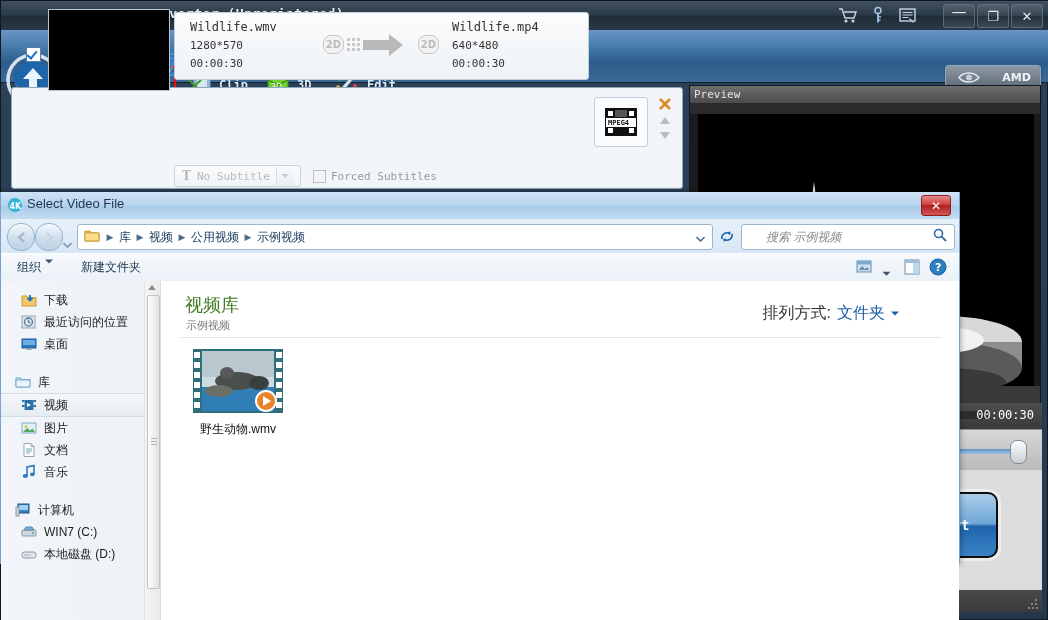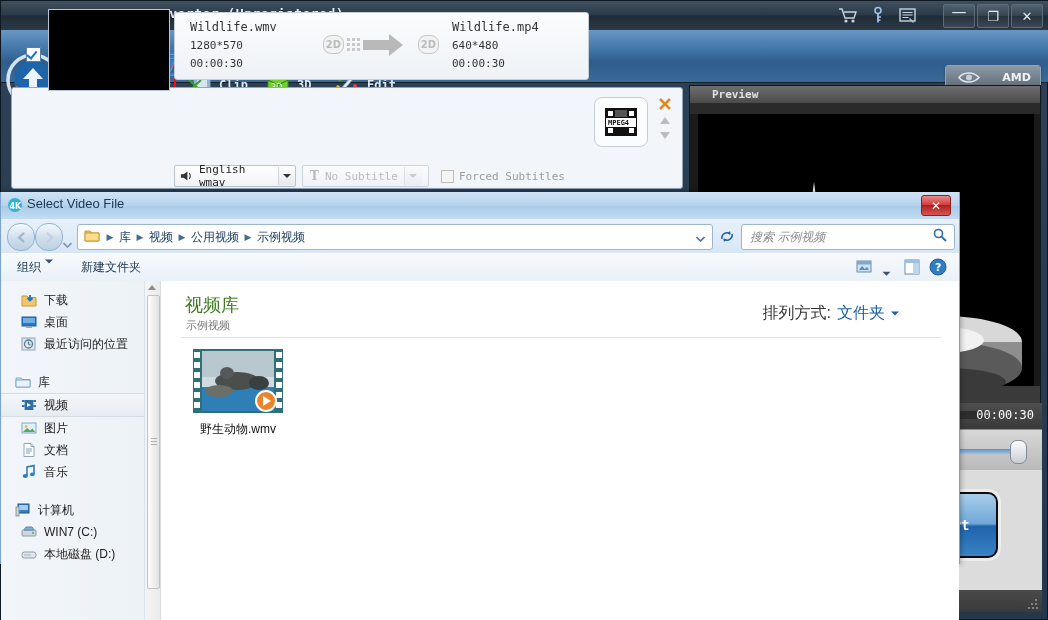--- a/index.html
+++ b/index.html
@@ -68,39 +68,39 @@
   #thumb{position:absolute;left:47px;top:8px;width:120px;height:80px;background:#000;
     border:1px solid #b7c4d1;}
   #infobox{position:absolute;left:173px;top:11px;width:413px;height:66px;
     background:linear-gradient(180deg,#fbfcfd 0%,#eef2f6 100%);
     border:1px solid #c3cedb;border-radius:3px;}
   .fi{position:absolute;font-family:"DejaVu Sans Mono",monospace;font-size:11px;color:#333;}
   .badge2d{position:absolute;top:22px;width:19px;height:17px;border:1px solid #c6c6c6;
     border-radius:8px;background:#f2f2f2;color:#bbb;font-family:"DejaVu Sans",sans-serif;
     font-size:10px;font-weight:bold;text-align:center;line-height:17px;}
   #profbox{position:absolute;left:593px;top:96px;width:52px;height:48px;background:#fbfcfd;
-    border:1px solid #c3cedb;border-radius:8px;}
+    border:1px solid #c3cedb;border-radius:3px;}
   #spinbox{position:absolute;left:655px;top:96px;width:19px;height:48px;}
   #audio-row{position:absolute;left:173px;top:164px;height:22px;display:flex;align-items:center;gap:6px;}
   .combo{height:20px;border:1px solid #b9c4cf;background:linear-gradient(180deg,#fff 0%,#f0f2f5 100%);
     display:flex;align-items:center;border-radius:2px;}
   .combo .txt{font-family:"DejaVu Sans Mono",monospace;font-size:11px;padding:0 6px;color:#222;}
   .combo .arw{width:17px;height:18px;border-left:1px solid #ccd4dc;display:flex;align-items:center;
     justify-content:center;background:linear-gradient(180deg,#fdfdfe 0%,#e6eaef 100%);}
   .caret{width:0;height:0;border-left:4px solid transparent;border-right:4px solid transparent;
     border-top:4px solid #333;}
   .caret.dis{border-top-color:#b5b5b5;}
 
   
   #preview-panel{position:absolute;left:688px;top:84px;width:352px;height:526px;
     background:#1a1a1a;border:1px solid #0d1822;box-sizing:border-box;}
   #preview-head{position:absolute;left:0;top:0;width:100%;height:17px;
     background:linear-gradient(180deg,#6e6e6e 0%,#4b4b4b 100%);}
-  #preview-head span{position:absolute;left:22px;top:2px;color:#e2e2e2;
-    font-family:"DejaVu Sans Mono",monospace;font-size:11px;font-weight:bold;}
+  #preview-head span{position:absolute;left:4px;top:2px;color:#e2e2e2;
+    font-family:"DejaVu Sans Mono",monospace;font-size:11px;font-weight:normal;}
   #preview-strip{position:absolute;left:0;top:17px;width:100%;height:11px;background:#2a2a2a;}
   #preview-video{position:absolute;left:8px;top:28px;width:336px;height:272px;background:#000;
     overflow:hidden;}
   #preview-foot{position:absolute;left:0;top:300px;width:100%;height:17px;background:#3a3a3a;}
   #prog-row{position:absolute;left:0;top:317px;width:352px;height:26px;
     background:linear-gradient(180deg,#4e4e4e 0%,#3a3a3a 100%);}
   #prog-bar{position:absolute;left:8px;top:8px;width:292px;height:8px;border-radius:4px;
     background:#2d2d2d;}
   #prog-fill{position:absolute;left:0;top:0;width:57px;height:8px;border-radius:4px;
     background:linear-gradient(180deg,#9fc8ef 0%,#3f86cc 100%);}
@@ -149,21 +149,21 @@
     background:#fff;border:1px solid #9cb6ce;border-radius:3px;display:flex;align-items:center;}
   .crumb{font-size:12px;color:#15395c;padding:0 3px;cursor:pointer;
     font-family:"Liberation Sans",sans-serif;}
   .crumb-sep{width:12px;text-align:center;color:#4a6b8a;font-size:9px;}
   #folder-ic{margin:0 4px 0 6px;}
   #refresh{position:absolute;left:714px;top:5px;width:24px;height:24px;
     display:flex;align-items:center;justify-content:center;cursor:pointer;color:#1b5fa8;
     font-size:14px;font-family:"DejaVu Sans",sans-serif;}
   #searchbox{position:absolute;left:740px;top:5px;width:212px;height:24px;background:#fff;
     border:1px solid #9cb6ce;border-radius:3px;display:flex;align-items:center;}
-  #searchbox .ph{font-size:12px;color:#8b8b8b;font-style:italic;padding-left:8px;flex:1;}
+  #searchbox .ph{font-size:12px;color:#8b8b8b;font-style:italic;padding-left:24px;flex:1;}
   #search-ic{margin-right:7px;}
 
   #dlg-toolbar{position:absolute;left:0;top:61px;width:100%;height:28px;
     background:linear-gradient(180deg,#f7fafd 0%,#e9f0f7 100%);
     border-bottom:1px solid #c6d6e4;border-top:1px solid #fff;}
   .tb-item{position:absolute;top:5px;height:18px;display:flex;align-items:flex-start;gap:4px;
     font-size:12px;color:#1b3650;cursor:pointer;font-family:"Liberation Sans",sans-serif;}
   .tb-right{position:absolute;top:4px;cursor:pointer;}
 
   #dlg-body{position:absolute;left:0;top:89px;width:100%;height:339px;background:#fff;}
@@ -373,30 +373,20 @@
         </svg>
     </div>
     <div style="position:absolute;left:1px;top:31px;">
       <svg width="16" height="13" viewBox="0 0 16 13">
           <path d="M8 10L3 3h10z" fill="#bcbcbc"></path>
         </svg>
     </div>
   </div>
 
   <div id="audio-row">
-    <div class="combo" style="width:120px;">
-      <svg style="margin-left:5px;" width="14" height="12" viewBox="0 0 14 12">
-        <path d="M1 4h3l4-3v10L4 8H1z" fill="#333"></path>
-        <path d="M10 3c1.5 1.5 1.5 4.5 0 6" fill="none" stroke="#333" stroke-width="1.2"></path>
-      </svg>
-      <span class="txt">English wmav</span>
-      <span class="arw">
-          <i class="caret"></i>
-        </span>
-    </div>
     <div class="combo" style="width:125px;opacity:.65;">
       <span style="margin-left:7px;font-family:'DejaVu Serif',serif;font-size:12px;color:#9a9a9a;font-weight:bold;">T</span>
       <span class="txt" style="color:#9a9a9a;">No Subtitle</span>
       <span class="arw">
           <i class="caret dis"></i>
         </span>
     </div>
     <div style="display:flex;align-items:center;gap:5px;margin-left:6px;">
       <span style="width:11px;height:11px;border:1px solid #bcbcbc;background:#f4f4f4;display:inline-block;"></span>
       <span style="font-family:'DejaVu Sans Mono',monospace;font-size:11px;color:#9a9a9a;">Forced Subtitles</span>
@@ -585,33 +575,33 @@
 
       <div class="nav-item child">
         <svg width="16" height="16" viewBox="0 0 16 16">
           <path d="M1 4h5l1 1.5h8V14H1z" fill="#f2c66a" stroke="#c79b33"></path>
           <path d="M9 3v5M6.5 6l2.5 2.5L11.5 6" stroke="#1b74c4" stroke-width="1.8" fill="none"></path>
         </svg>
         <span>下载</span>
       </div>
       <div class="nav-item child">
         <svg width="16" height="16" viewBox="0 0 16 16">
+          <rect x="1" y="2" width="13" height="12" fill="#dfe7ee" stroke="#90a4b6"></rect>
+          <circle cx="7.5" cy="8" r="4" fill="none" stroke="#5d7b96" stroke-width="1.3"></circle>
+          <path d="M7.5 5.5V8l2 1.2" stroke="#5d7b96" stroke-width="1.3" fill="none"></path>
+        </svg>
+        <span>最近访问的位置</span>
+      </div>
+      <div class="nav-item child">
+        <svg width="16" height="16" viewBox="0 0 16 16">
           <rect x="1" y="3" width="14" height="9" fill="#2c79c2" stroke="#1b5fa8"></rect>
           <rect x="2" y="4" width="12" height="5" fill="#6fb0e4"></rect>
           <rect x="5" y="12" width="6" height="2" fill="#9aa6b2"></rect>
         </svg>
         <span>桌面</span>
-      </div>
-      <div class="nav-item child">
-        <svg width="16" height="16" viewBox="0 0 16 16">
-          <rect x="1" y="2" width="13" height="12" fill="#dfe7ee" stroke="#90a4b6"></rect>
-          <circle cx="7.5" cy="8" r="4" fill="none" stroke="#5d7b96" stroke-width="1.3"></circle>
-          <path d="M7.5 5.5V8l2 1.2" stroke="#5d7b96" stroke-width="1.3" fill="none"></path>
-        </svg>
-        <span>最近访问的位置</span>
       </div>
 
       <div style="height:16px"></div>
 
       <div class="nav-item">
         <svg width="16" height="16" viewBox="0 0 16 16">
           <path d="M1 4h5l1 1.5h8V13H1z" fill="#cfe4f2" stroke="#7fa9c8"></path>
           <path d="M1 6h14v7H1z" fill="#e8f3fb" stroke="#7fa9c8"></path>
         </svg>
         <span>库</span>

